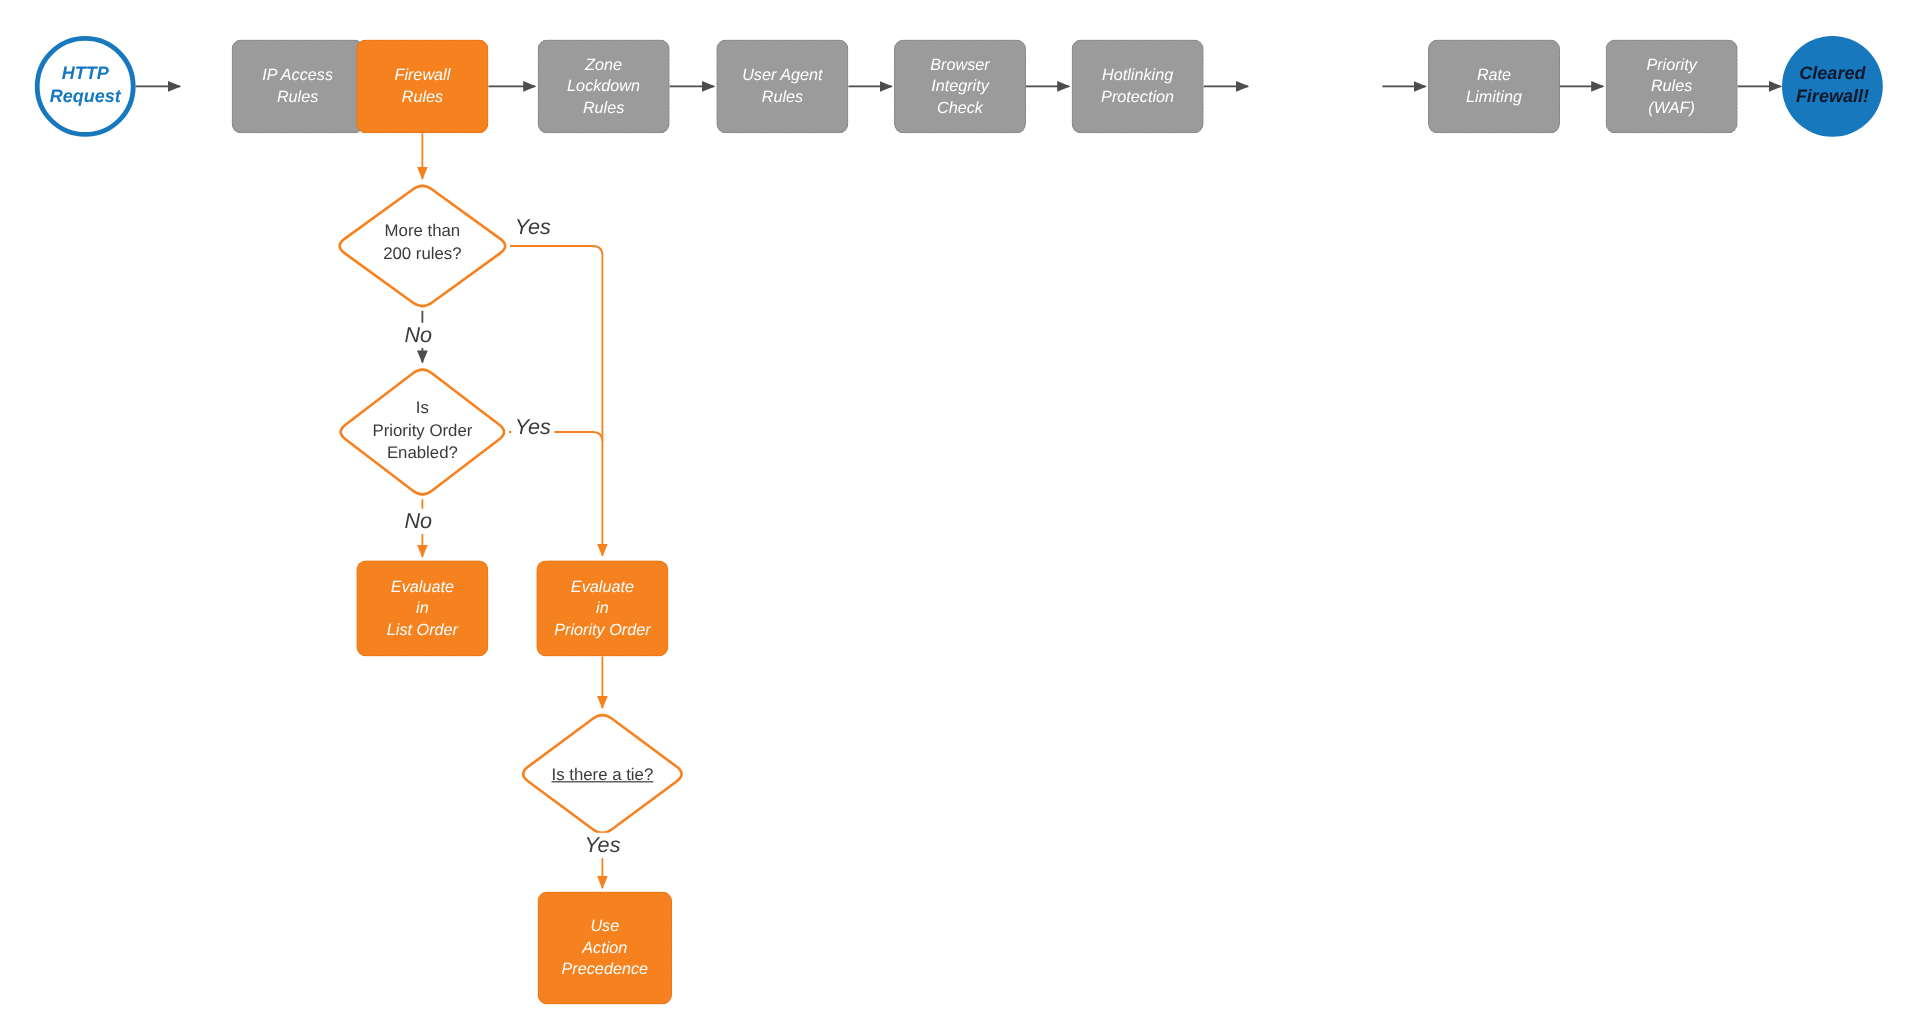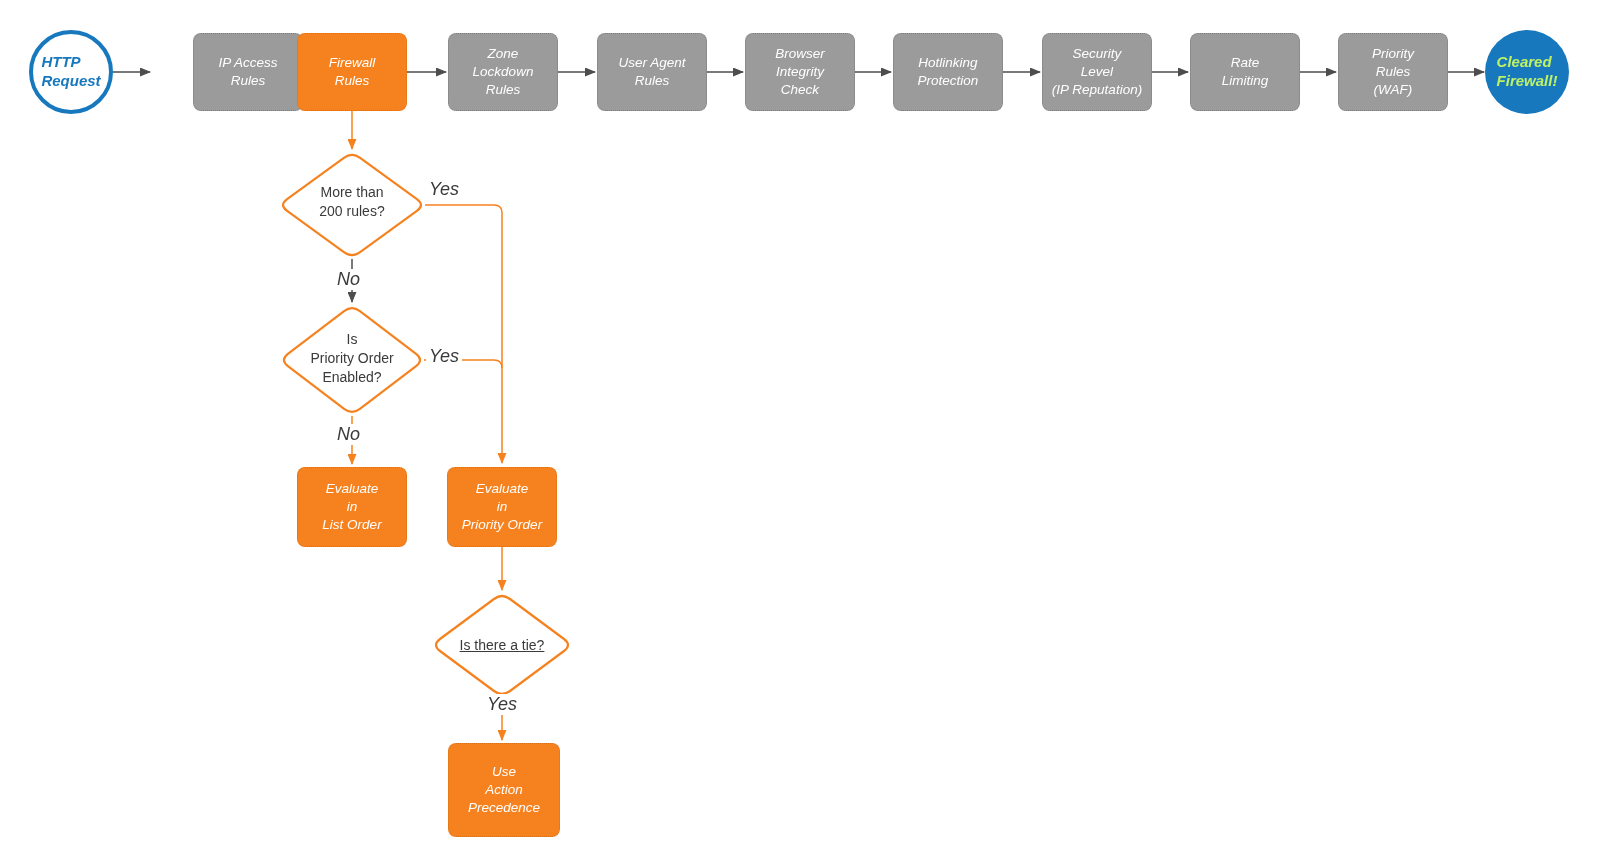--- a/index.html
+++ b/index.html
@@ -33,29 +33,30 @@
   .pnode.orange { background: #F6821F; border: 1px dotted rgba(170,80,0,.35); }
   .pnode.action { top: 467px; height: 80px; }
   .circle {
     position: absolute;
     width: 84px;
     height: 84px;
     border-radius: 50%;
     display: flex;
     align-items: center;
     justify-content: center;
+    text-align: center;
     font-weight: bold;
     font-style: italic;
     font-size: 15px;
     line-height: 1.25;
     white-space: pre-line;
     z-index: 3;
   }
   .circle.outline { background: #ffffff; border: 4px solid #1778BE; color: #1778BE; }
-  .circle.filled  { background: #1778BE; color: #bef264; }
+  .circle.filled  { background: #1778BE; color: #0f172a; }
   .dtext {
     position: absolute;
     text-align: center;
     color: #3A3A3A;
     font-size: 14px;
     line-height: 1.35;
     white-space: pre-line;
     z-index: 3;
   }
   .elabel {
@@ -129,23 +130,20 @@
   <div class="pnode gray" style="left:597px; top:33px;">User Agent
 Rules</div>
 
   <div class="pnode gray" style="left:745px; top:33px;">Browser
 Integrity
 Check</div>
 
   <div class="pnode gray" style="left:893px; top:33px;">Hotlinking
 Protection</div>
 
-  <div class="pnode gray" style="left:1042px; top:33px;">Security
-Level
-(IP Reputation)</div>
 
   <div class="pnode gray" style="left:1190px; top:33px;">Rate
 Limiting</div>
 
   <div class="pnode gray" style="left:1338px; top:33px;">Priority
 Rules
 (WAF)</div>
 
   <div class="circle filled" style="left:1485px; top:30px;">Cleared
 Firewall!</div>

